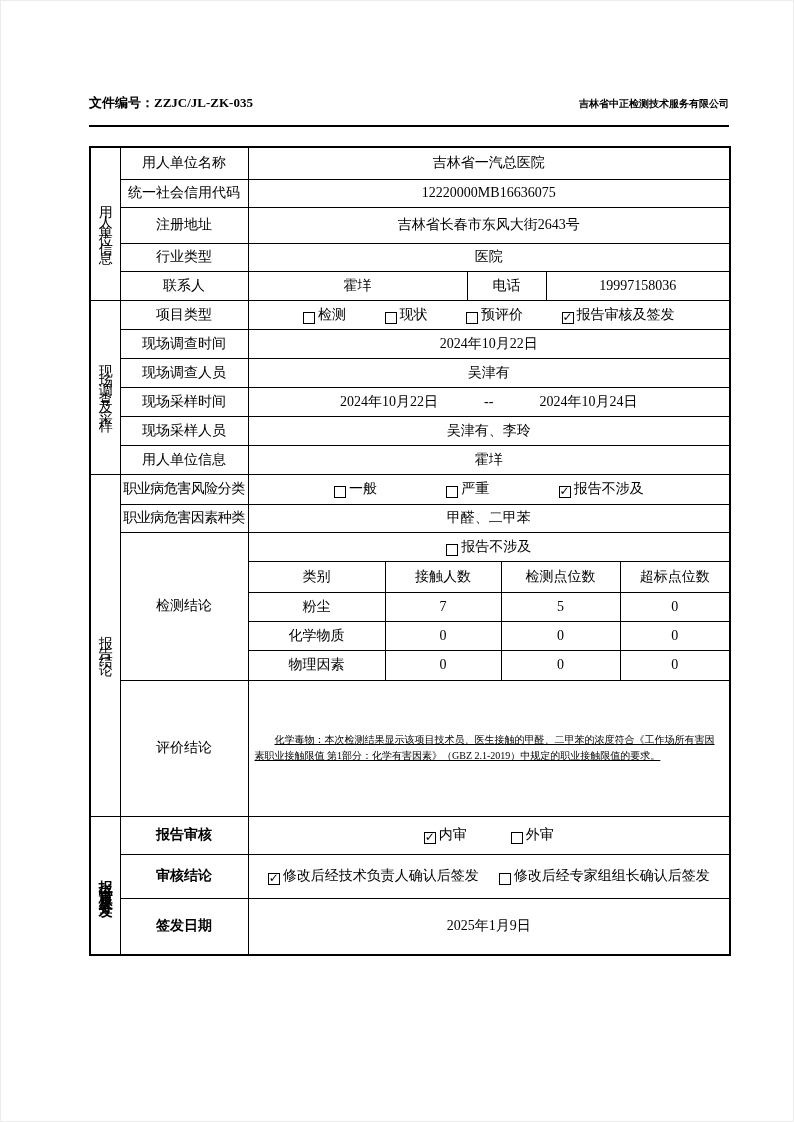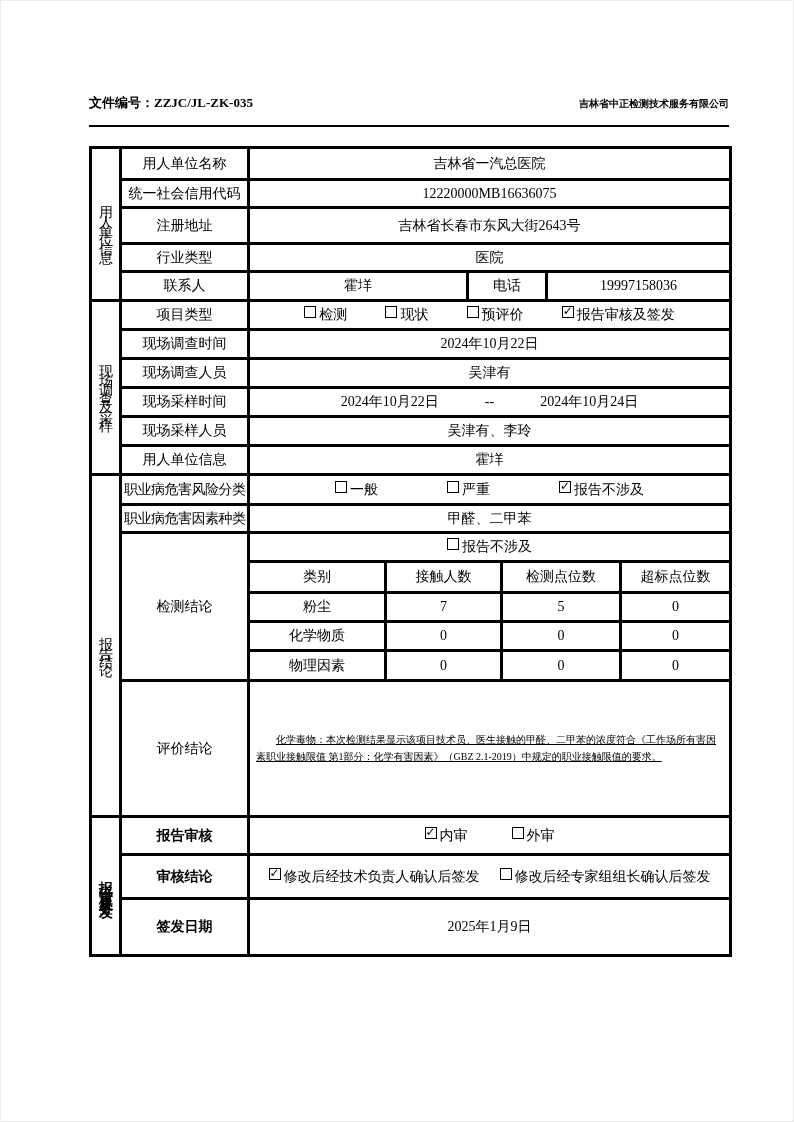--- a/index.html
+++ b/index.html
@@ -31,21 +31,21 @@
   .hdr-rule { margin-top: 13px; border-bottom: 2px solid #000; height: 0; }
   
   table.form {
     margin-top: 19px;
     width: 640px;
     border-collapse: collapse;
     table-layout: fixed;
     border: 2px solid #000;
   }
   table.form td {
-    border: 3px solid #000000;
+    border: 1px solid #000000;
     text-align: center;
     vertical-align: middle;
     font-size: 14px;
     padding: 0 2px;
     overflow: hidden;
   }
   td.sec { padding: 0; }
   .vtext {
     writing-mode: vertical-rl;
     text-orientation: upright;
@@ -55,21 +55,21 @@
     line-height: 1;
   }
   .vtext.tightspace { letter-spacing: 4px; }
   .bold { font-weight: bold; }
   .nowrap { white-space: nowrap; }
   .tight { font-size: 13px; letter-spacing: -0.5px; white-space: nowrap; }
   
   .opts { display: flex; align-items: center; justify-content: space-evenly; padding: 0 14px; }
   .opts.centered { justify-content: center; gap: 44px; }
   .opts.pair { justify-content: center; gap: 20px; }
-  .opt { display: inline-flex; align-items: flex-start; white-space: nowrap; }
+  .opt { display: inline-flex; align-items: flex-end; white-space: nowrap; }
   .cb {
     width: 12px; height: 12px;
     border: 1px solid #000;
     display: inline-flex; align-items: center; justify-content: center;
     margin-right: 3px;
     flex: 0 0 auto;
   }
   .cb .mark {
     font-family: "DejaVu Sans", sans-serif;
     font-size: 12px; font-weight: bold; line-height: 1;

